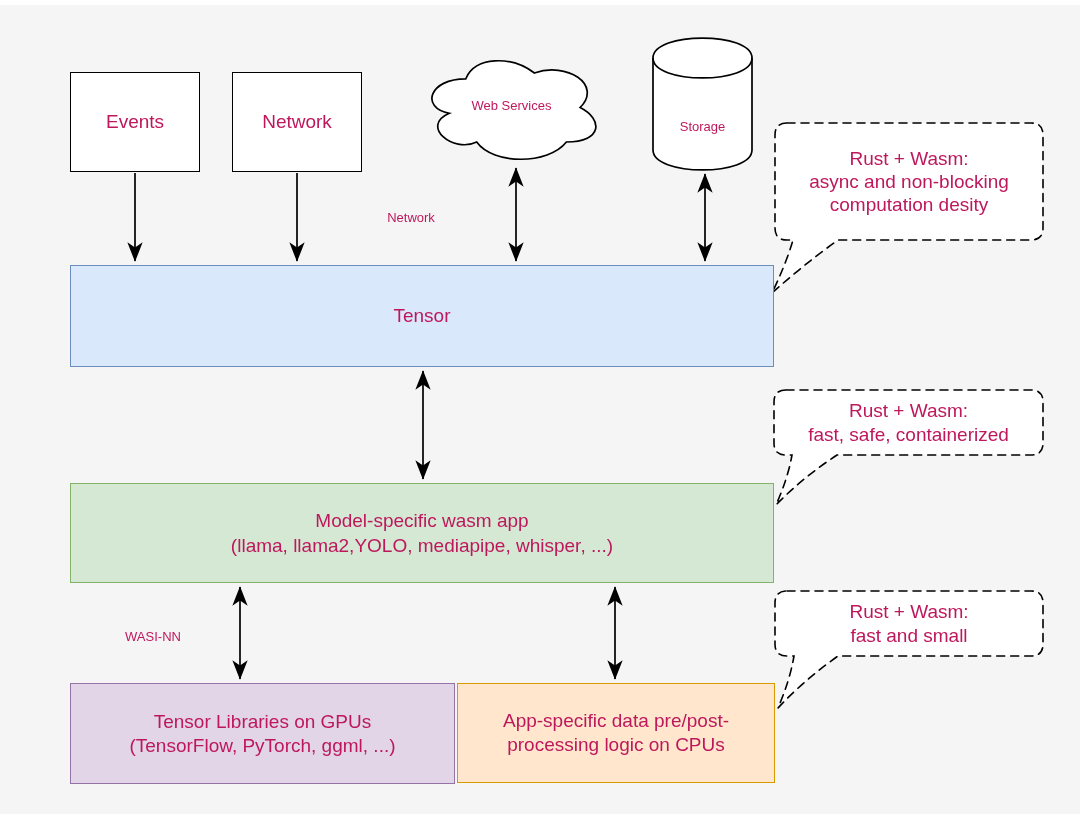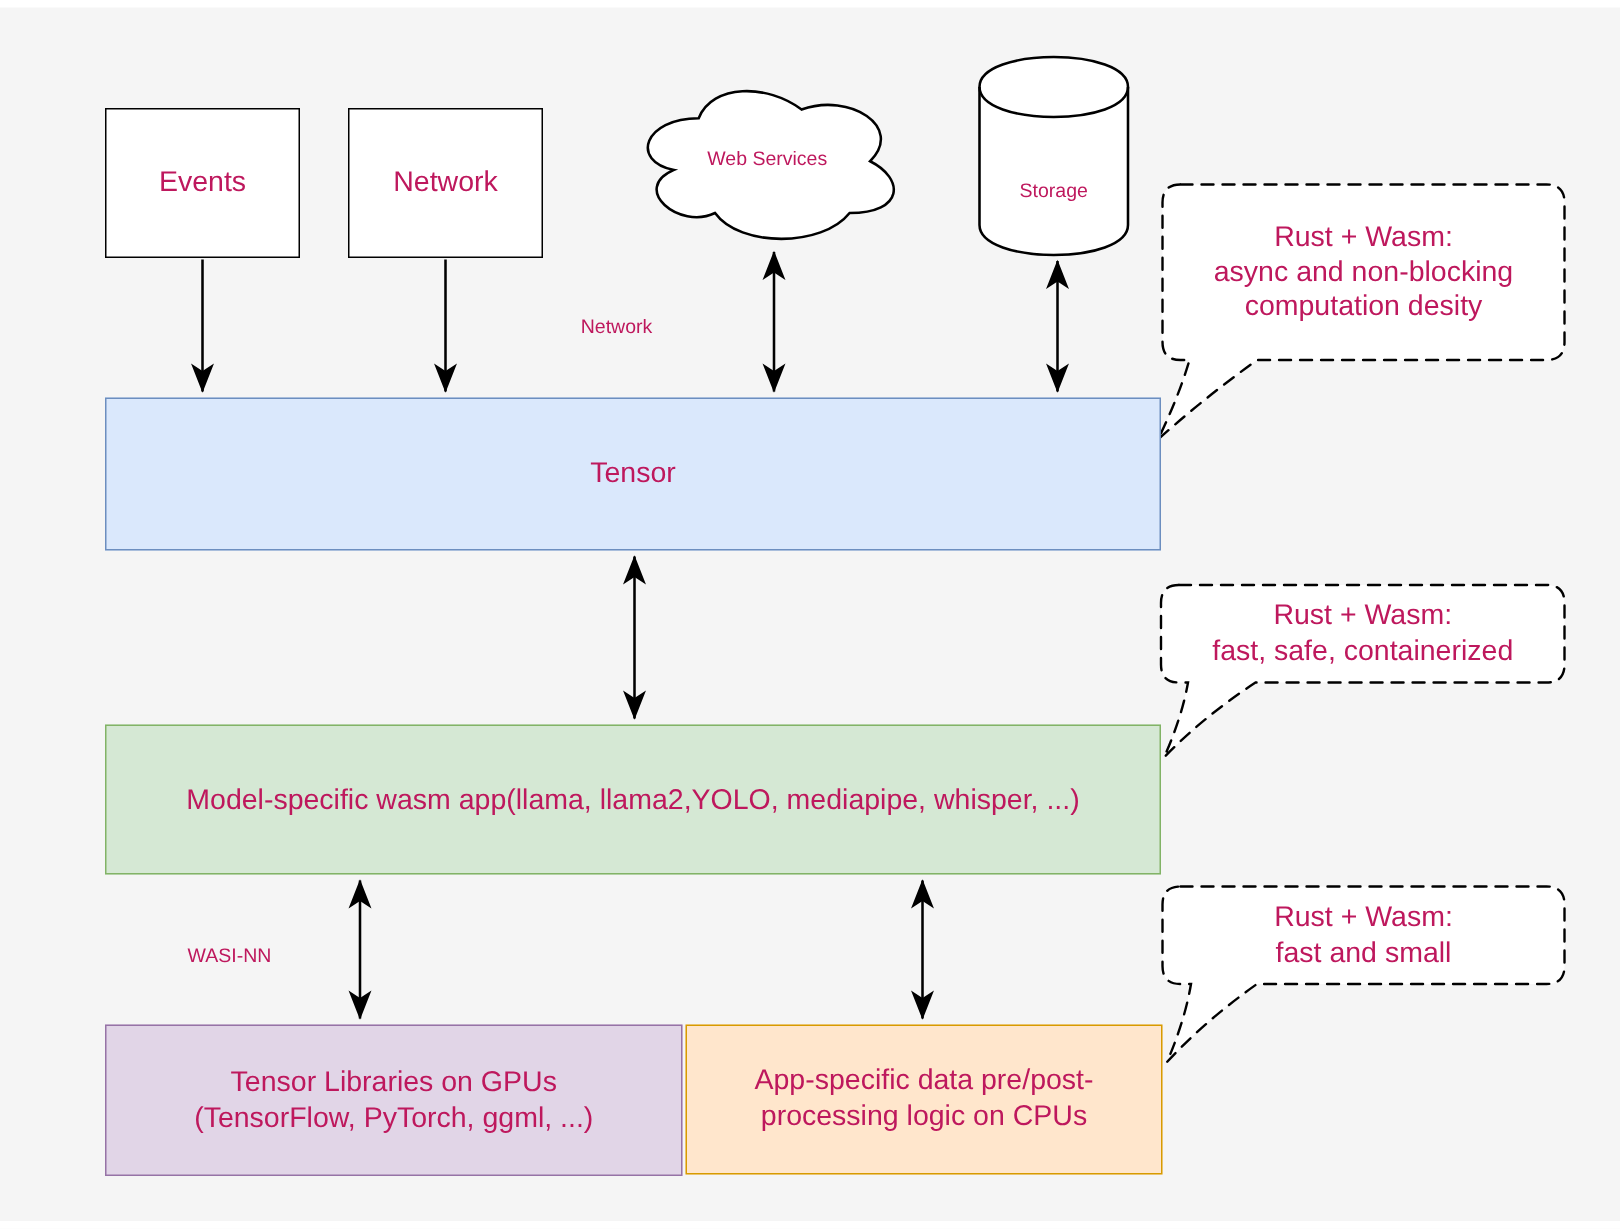--- a/index.html
+++ b/index.html
@@ -71,21 +71,21 @@
 
   <div class="lbl" style="left:653px;top:116px;width:99px;">Storage</div>
 
   <div class="lbl" style="left:356px;top:207px;width:110px;">Network</div>
 
   <div class="node" style="left:70px;top:265px;width:704px;height:102px;
        background:#dae8fc;border:1.5px solid #6c8ebf;">
     <span>Tensor</span>
   </div>
 
-  <div class="node" style="left:70px;top:483px;width:704px;height:100px;line-height:25px;
+  <div class="node" style="left:70px;top:483px;width:704px;height:100px;flex-direction:column;line-height:25px;
        background:#d5e8d4;border:1.5px solid #82b366;">
     <span>Model-specific wasm app</span>
     <span>(llama, llama2,YOLO, mediapipe, whisper, ...)</span>
   </div>
 
   <div class="lbl" style="left:104px;top:626px;width:98px;">WASI-NN</div>
 
   <div class="node" style="left:70px;top:683px;width:385px;height:101px;flex-direction:column;
        background:#e1d5e7;border:1.5px solid #9673a6;">
     <span>Tensor Libraries on GPUs</span>

